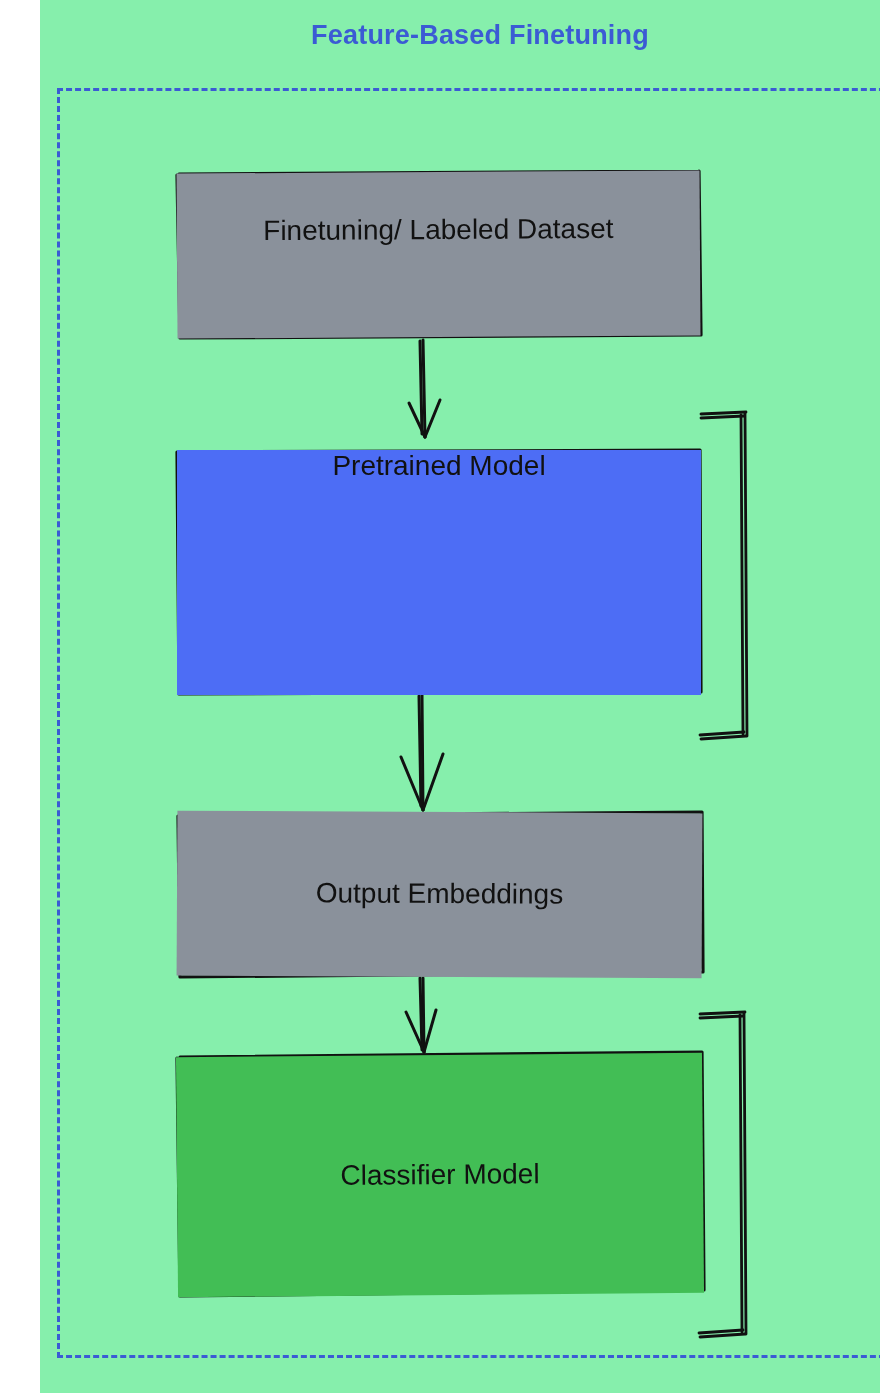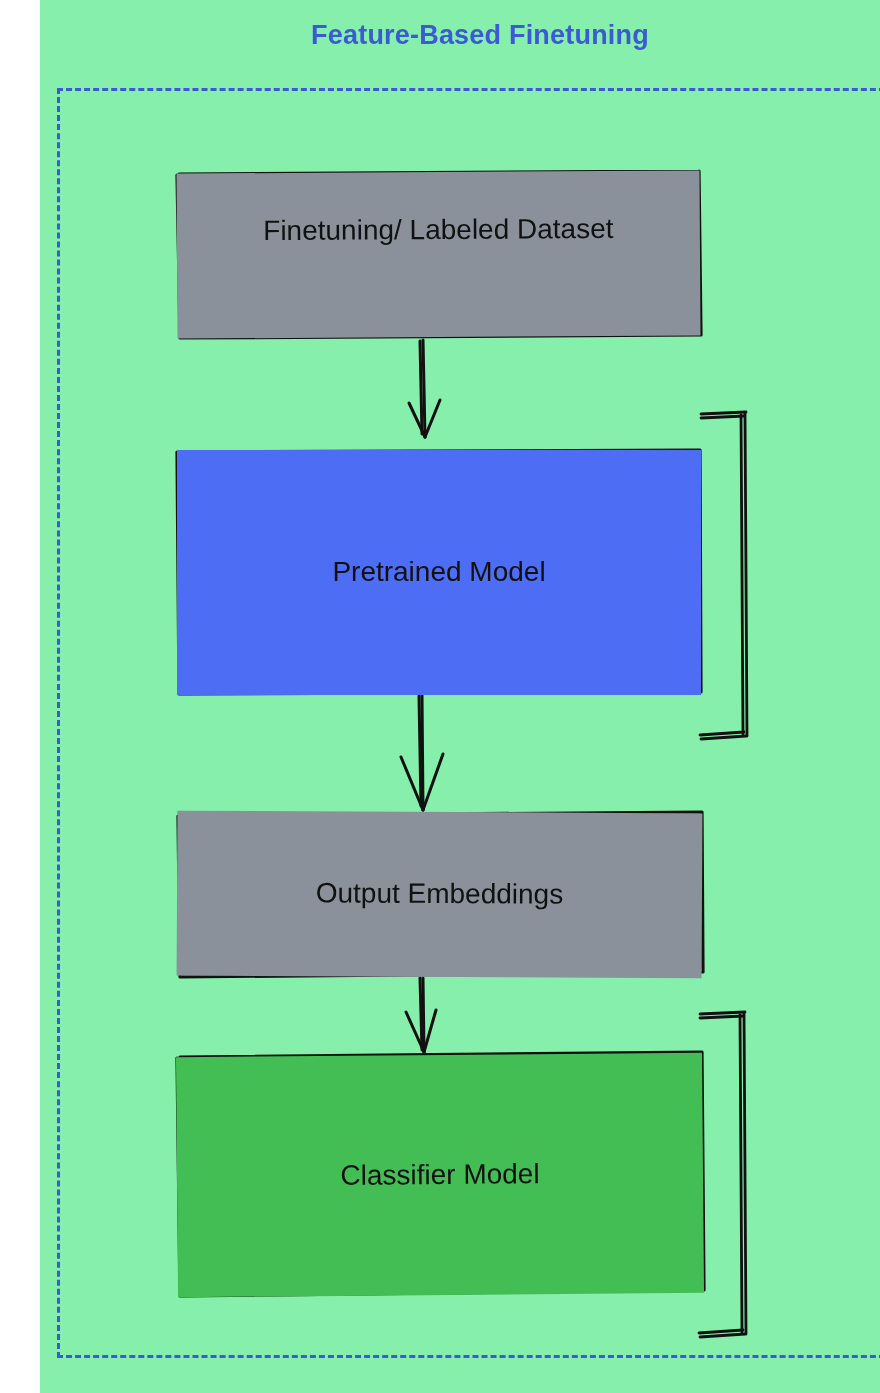--- a/index.html
+++ b/index.html
@@ -78,21 +78,21 @@
     background: #8a919b;
     align-items: flex-start;
     padding-top: 42px;
   }
   .node-pretrained {
     left: 137px;
     top: 450px;
     width: 524px;
     height: 245px;
     background: #4d6df5;
-    align-items: center;
+    align-items: flex-start;
   }
   .node-embeddings {
     left: 137px;
     top: 812px;
     width: 525px;
     height: 165px;
     background: #8a919b;
     align-items: center;
   }
   .node-classifier {

